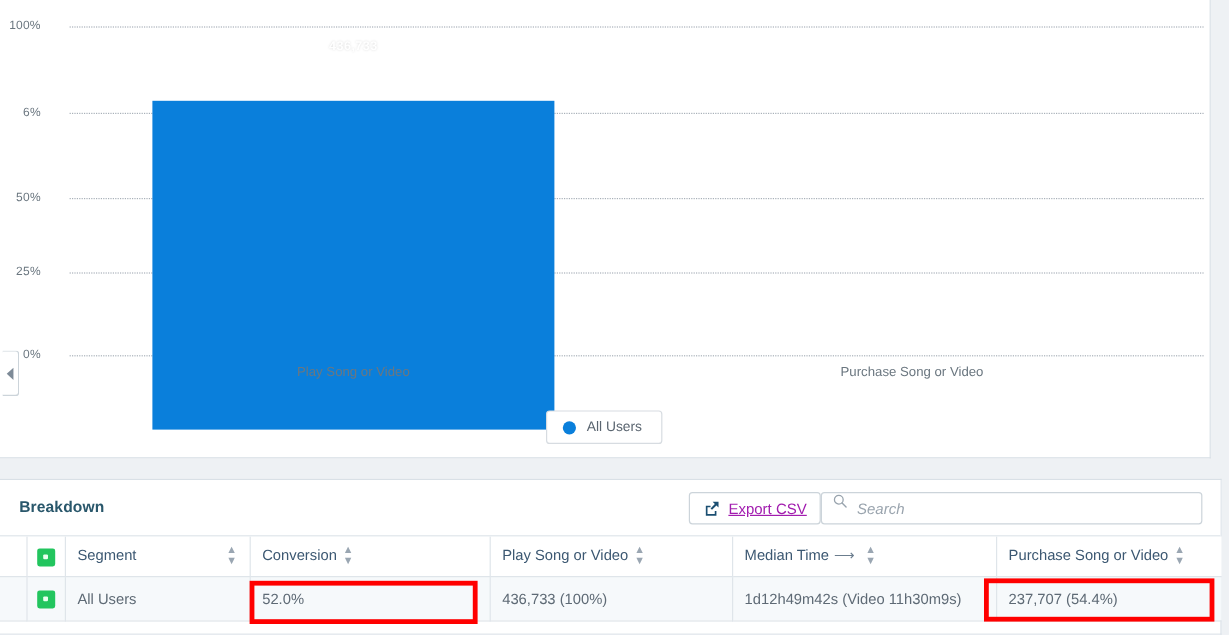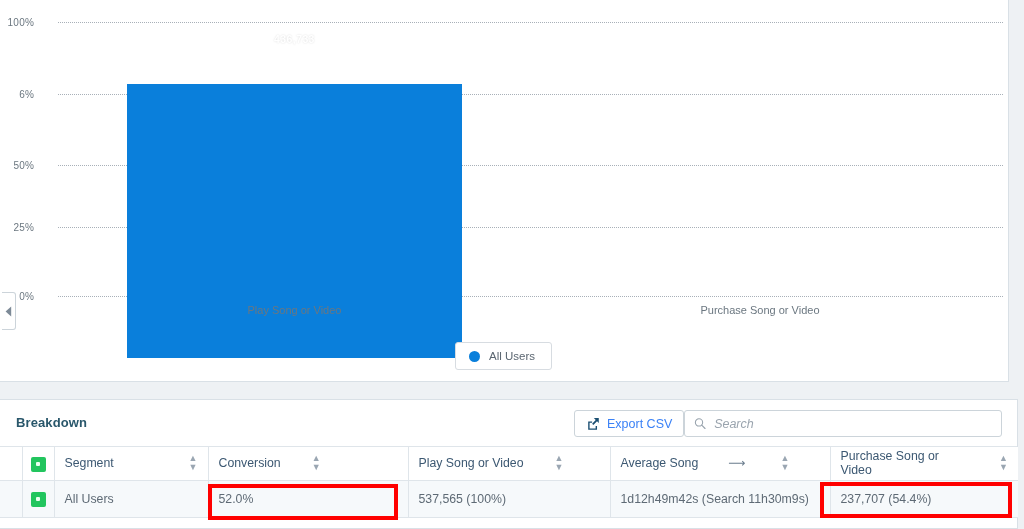--- a/index.html
+++ b/index.html
@@ -96,25 +96,25 @@
   }
   .bd-title {
     position: absolute; left: 16px; top: 15px;
     font-size: 13px; font-weight: bold; color: #29576b; letter-spacing: .1px;
   }
   .export-btn {
     position: absolute; left: 574px; top: 410px;
     display: inline-flex; align-items: center; gap: 7px;
     height: 27px; padding: 0 11px;
     border: 1px solid #ccd4da; border-radius: 3px; background: #fff;
-    font-size: 12.5px; color: #3b82f6;
+    font-size: 12.5px; color: #a21caf; text-decoration: underline;
   }
   .search-box {
     position: absolute; left: 684px; top: 410px;
-    display: flex; align-items: center; gap: 8px;
+    display: flex; gap: 8px;
     width: 318px; height: 27px; padding: 0 9px;
     border: 1px solid #ccd4da; border-radius: 3px; background: #fff;
   }
   .search-input {
     border: none; outline: none; background: transparent;
     font-family: "Liberation Sans", sans-serif;
     font-size: 12.5px; font-style: italic; color: #8d98a3;
     width: 100%;
   }
   .search-input::placeholder { color: #9aa4ae; font-style: italic; }
@@ -147,21 +147,21 @@
   .col-purchase { width: 188px; border-right: none !important; }
   .green-sq {
     display: inline-flex; align-items: center; justify-content: center;
     width: 15px; height: 15px; background: #22c55e; border-radius: 2px;
   }
   .green-sq i { display:block; width: 4px; height: 4px; background: #eafff0; border-radius: 1px; }
   .sort-ic {
     display: inline-block; margin-left: 5px; color: #9aa6b2;
     font-size: 9px; line-height: 1; vertical-align: 1px;
   }
-  .th-inner { display: flex; align-items: center; gap: 26px; }
+  .th-inner { display: flex; align-items: center; }
   .th-inner .spacer { flex: 1; }
   .arrow-glyph { margin: 0 4px 0 4px; color: #6b7d8e; font-size: 12px; }
 
   
   .red-box {
     position: absolute; border: 4px solid #ff0000; pointer-events: none;
   }
 </style>
 </head>
 <body>
@@ -235,21 +235,21 @@
             </div>
           </th>
           <th class="col-play">
             <div class="th-inner">
               <span>Play Song or Video</span>
               <span class="sort-ic">▲<br>▼</span>
             </div>
           </th>
           <th class="col-time">
             <div class="th-inner">
-              <span>Average Song</span>
+              <span>Median Time</span>
               <span class="arrow-glyph">⟶</span>
               <span class="sort-ic">▲<br>▼</span>
             </div>
           </th>
           <th class="col-purchase">
             <div class="th-inner">
               <span>Purchase Song or Video</span>
               <span class="sort-ic">▲<br>▼</span>
             </div>
           </th>
@@ -258,22 +258,22 @@
       <tbody>
         <tr>
           <td class="col-mark"></td>
           <td class="col-icon">
             <span class="green-sq">
                 <i></i>
               </span>
           </td>
           <td class="col-segment">All Users</td>
           <td class="col-conv">52.0%</td>
-          <td class="col-play">537,565 (100%)</td>
-          <td class="col-time">1d12h49m42s (Search 11h30m9s)</td>
+          <td class="col-play">436,733 (100%)</td>
+          <td class="col-time">1d12h49m42s (Video 11h30m9s)</td>
           <td class="col-purchase">237,707 (54.4%)</td>
         </tr>
       </tbody>
     </table>
   </div>
 
   <div class="export-btn">
     <svg width="14" height="14" viewBox="0 0 16 16">
       <path d="M2.5 5 H7 V6.6 H4.1 V13 H11 V10.2 H12.6 V14.6 H2.5 Z" fill="#1b4f72"></path>
       <path d="M9 1.2 H14.6 V6.8 L12.6 4.8 L8.4 9 L7 7.6 L11.1 3.4 Z" fill="#1b4f72"></path>

